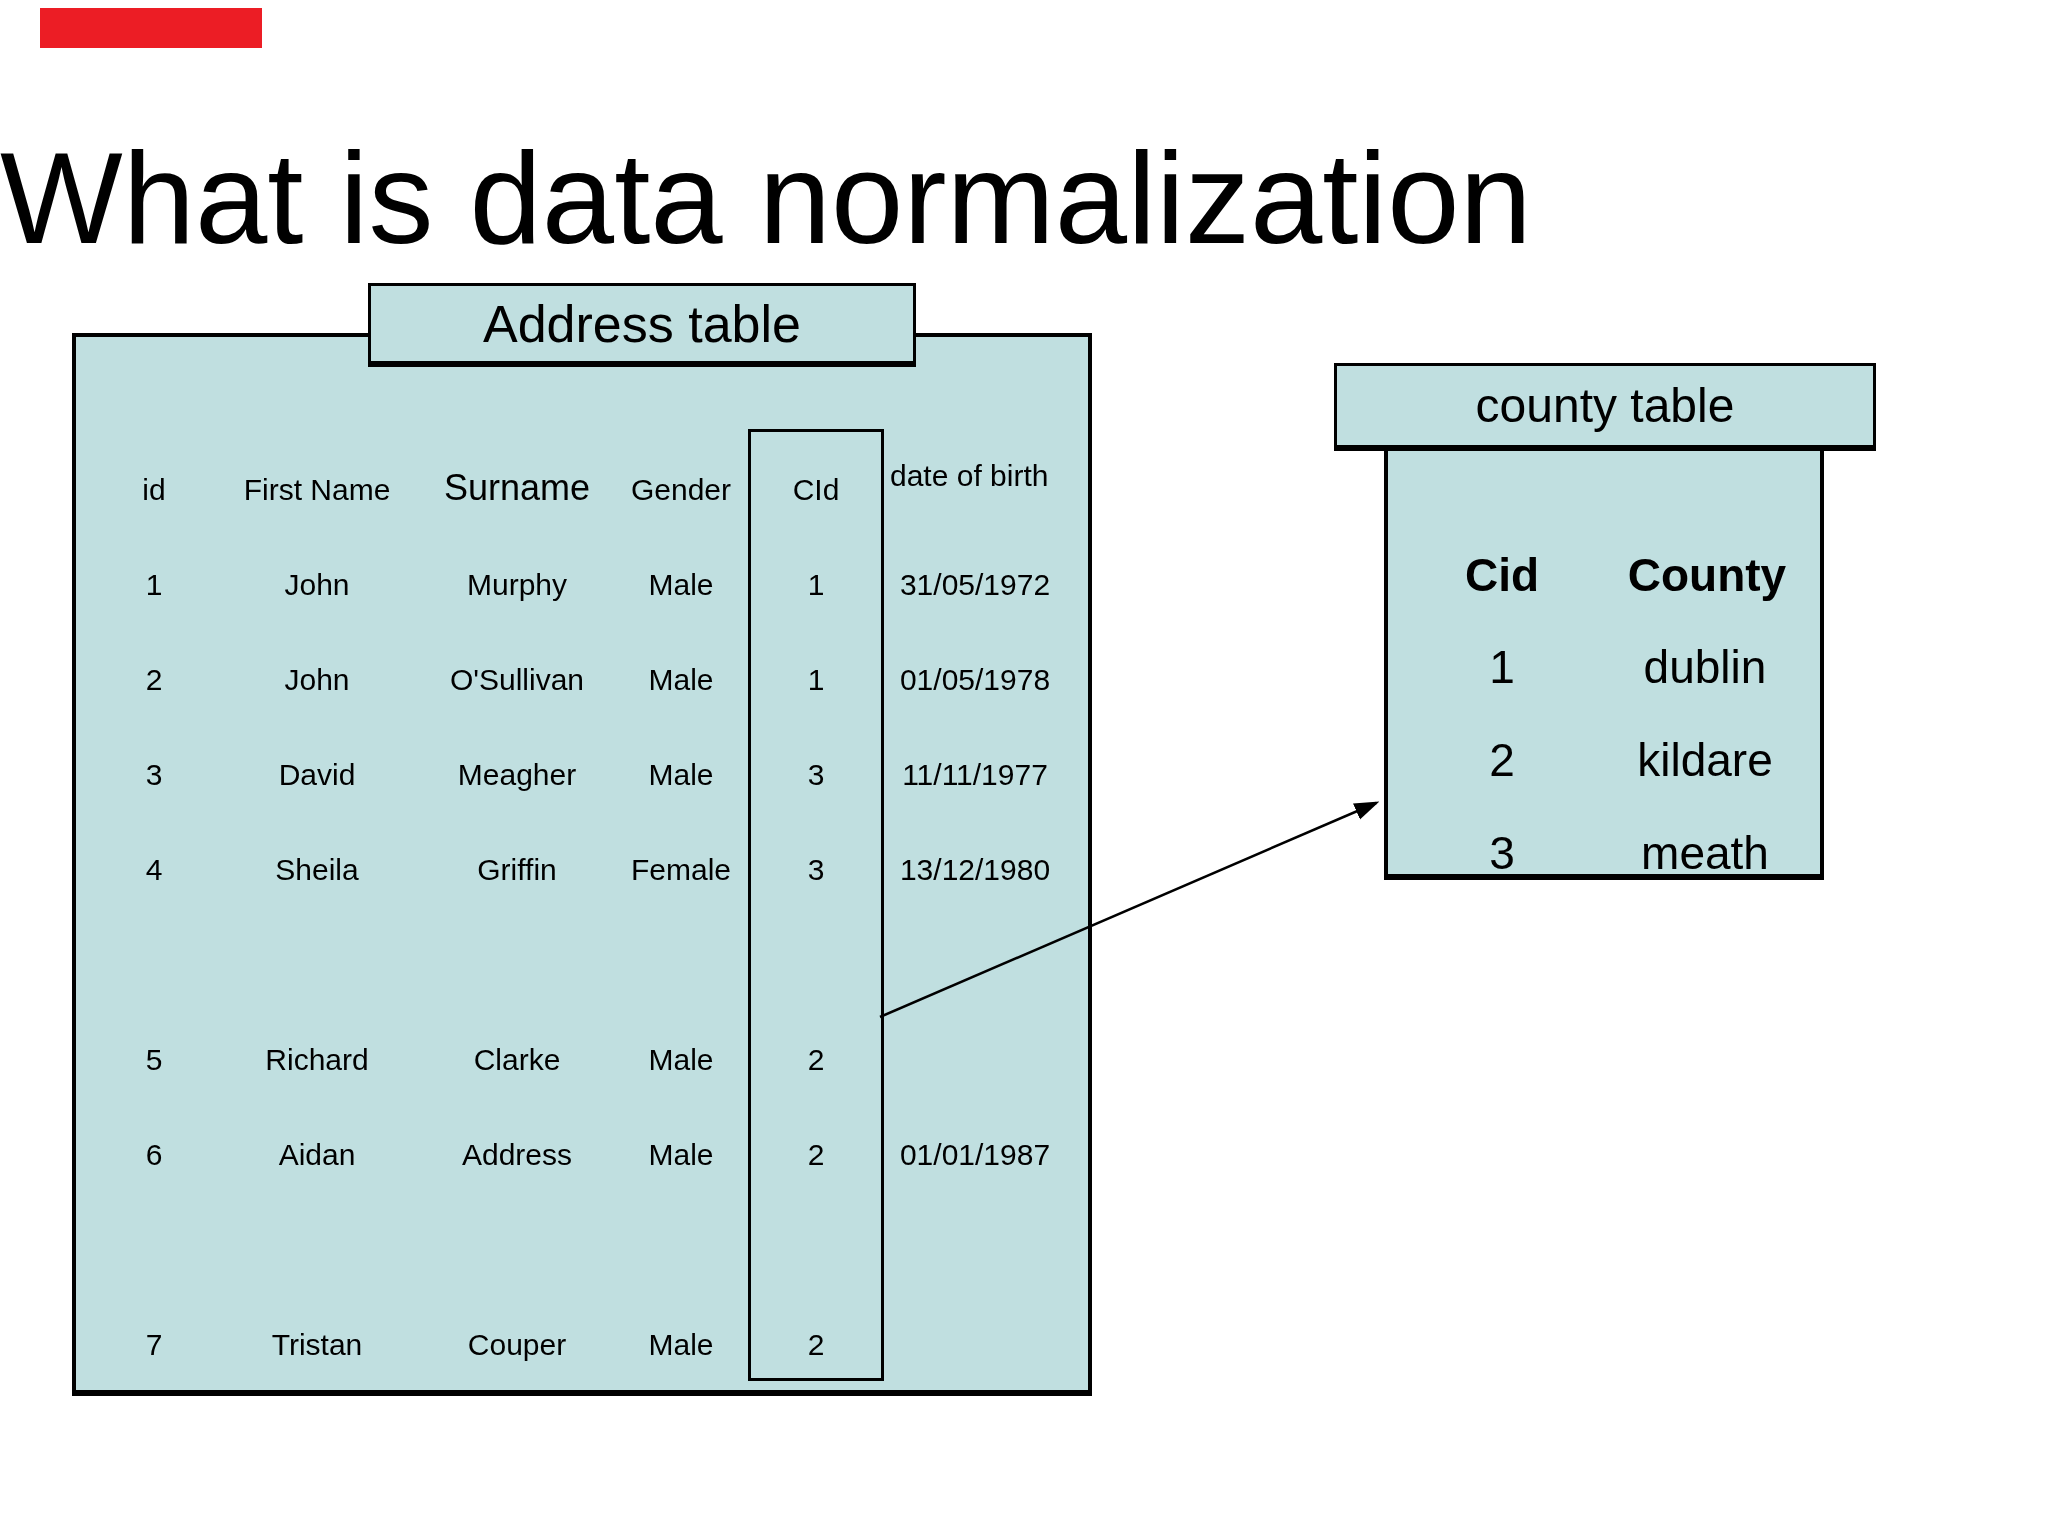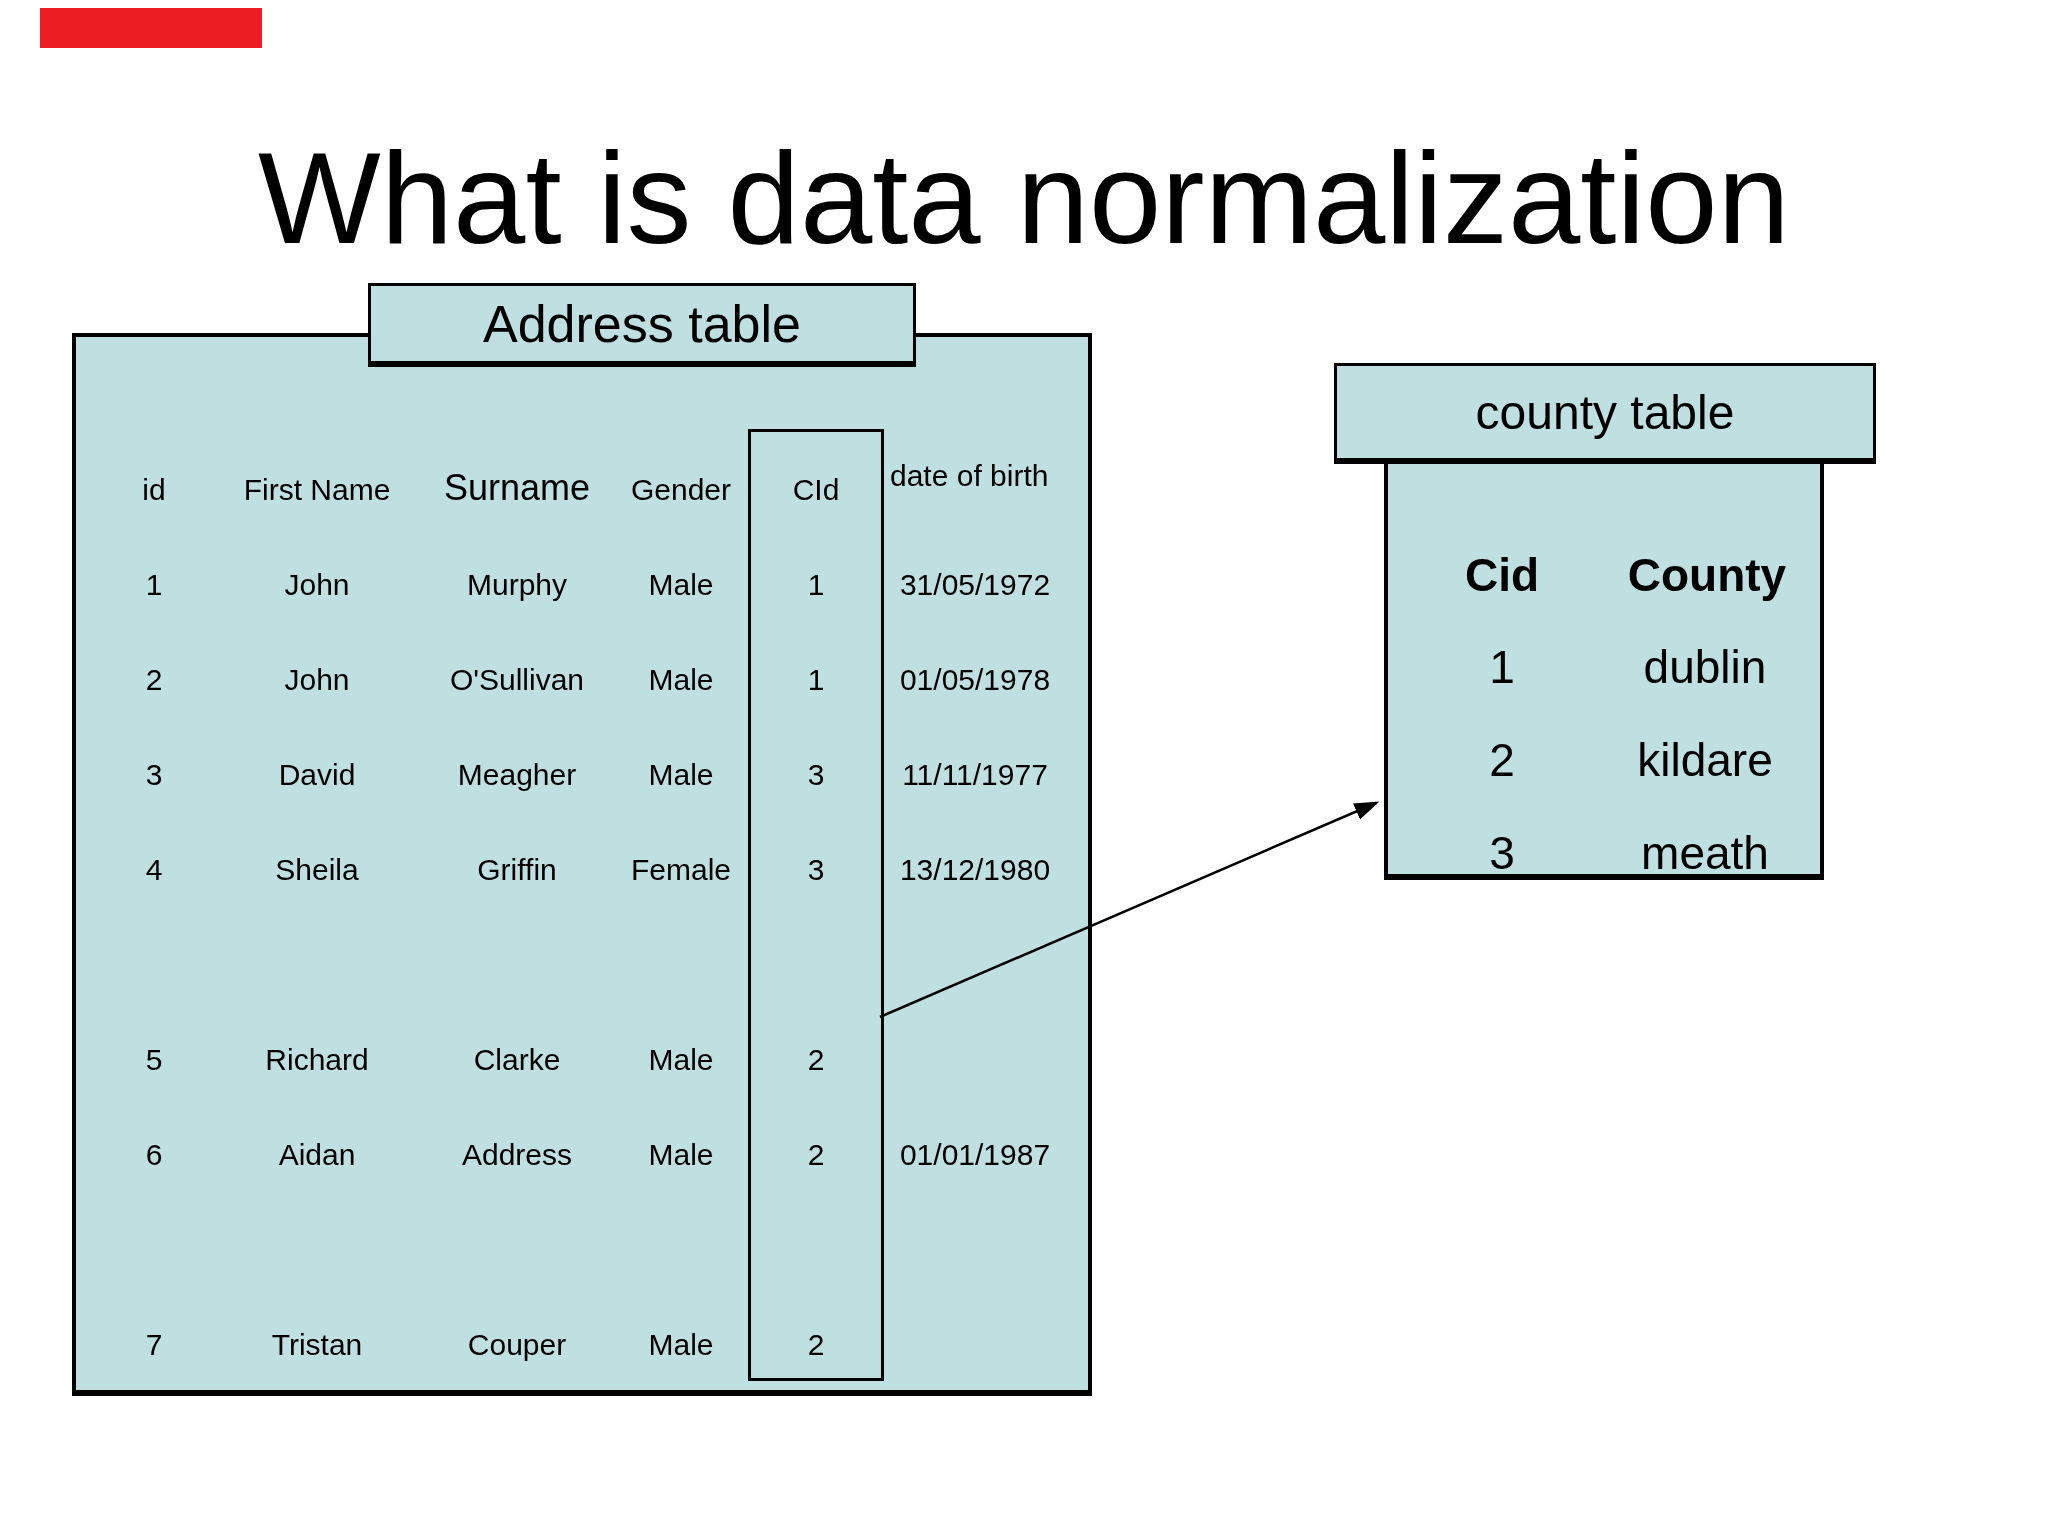--- a/index.html
+++ b/index.html
@@ -22,21 +22,21 @@
     top: 8px;
     width: 222px;
     height: 40px;
     background: #ec1d25;
   }
   .title {
     position: absolute;
     left: 0;
     top: 130px;
     width: 100%;
-    text-align: center;
+    text-align: left;
     font-size: 130px;
     line-height: 1.05;
     font-weight: 400;
     white-space: nowrap;
   }
   .box {
     position: absolute;
     background: #c0dfe0;
     border: 4px solid #000000;
     border-bottom-width: 6px;
@@ -49,21 +49,21 @@
     border-bottom-width: 6px;
     box-sizing: border-box;
     display: flex;
     align-items: center;
     justify-content: center;
     white-space: nowrap;
   }
   .address-box  { left: 72px;   top: 333px; width: 1020px; height: 1063px; }
   .address-label{ left: 328px;  top: 283px; width: 548px;  height: 84px;  font-size: 52px; margin-left: 40px; }
   .county-box   { left: 1384px; top: 451px; width: 440px;  height: 429px; border-top: none; }
-  .county-label { left: 1334px; top: 363px; width: 542px;  height: 101px;  font-size: 48px; }
+  .county-label { left: 1334px; top: 363px; width: 542px;  height: 88px;  font-size: 48px; }
   .cid-rect {
     position: absolute;
     left: 748px;
     top: 429px;
     width: 136px;
     height: 952px;
     border: 3px solid #000000;
     box-sizing: border-box;
     background: transparent;
   }

